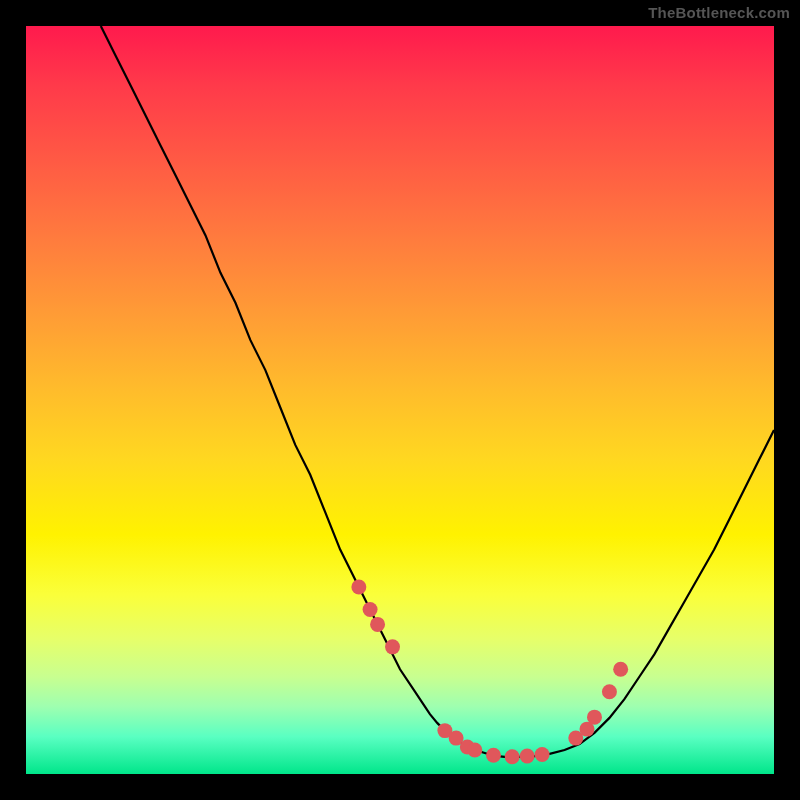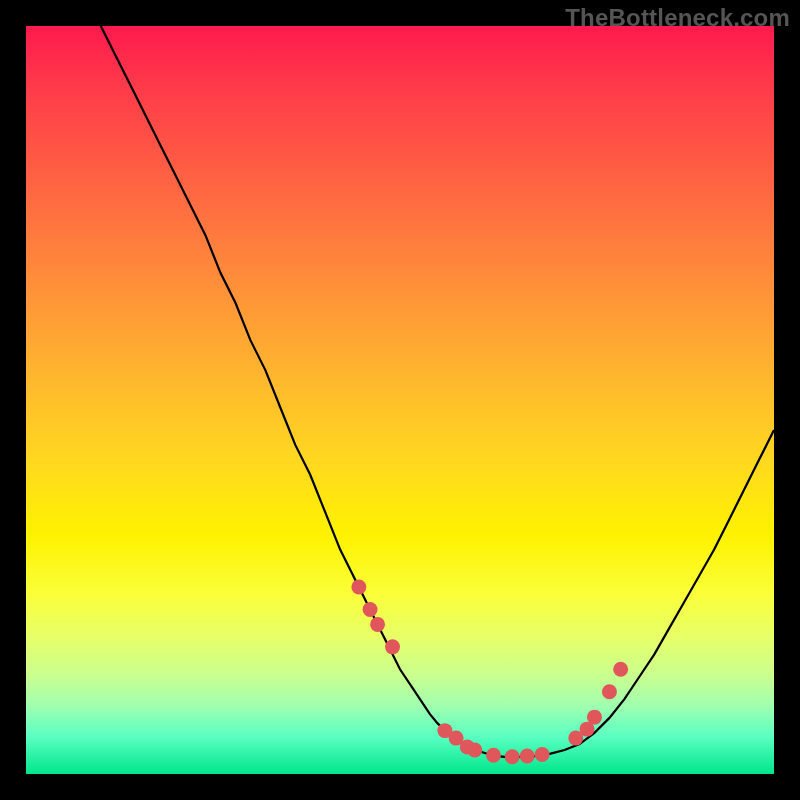--- a/index.html
+++ b/index.html
@@ -39,21 +39,21 @@
       #9effb0 91%,
       #5affc2 95%,
       #00e68a 100%
     );
   }
   .watermark {
     position: absolute;
     top: 4px;
     right: 10px;
     font-family: Arial, Helvetica, sans-serif;
-    font-size: 24px;
+    font-size: 15px;
     font-weight: bold;
     color: #555;
     letter-spacing: 0.2px;
   }
   svg.overlay {
     position: absolute;
     left: 0;
     top: 0;
     width: 748px;
     height: 748px;

